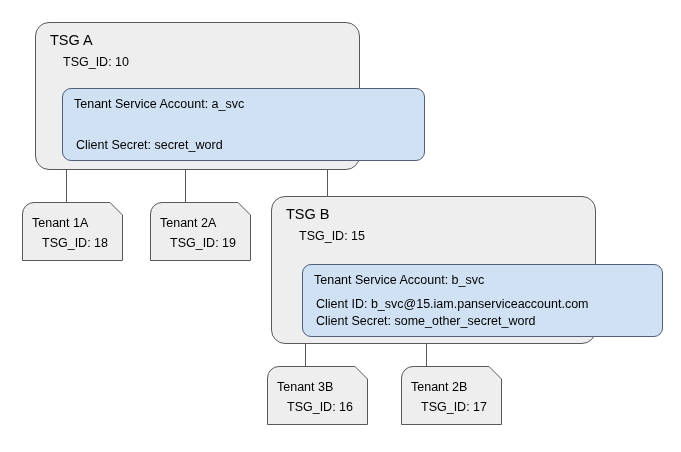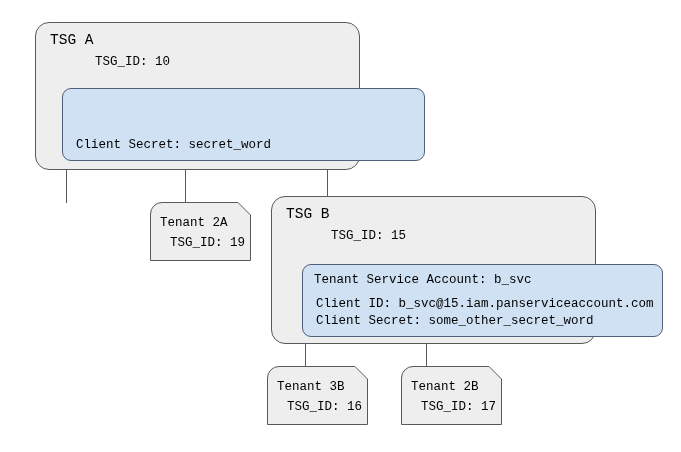--- a/index.html
+++ b/index.html
@@ -6,21 +6,21 @@
     margin: 0;
     padding: 0;
     background: #ffffff;
   }
   #canvas {
     position: relative;
     width: 681px;
     height: 452px;
     background: #ffffff;
     overflow: hidden;
-    font-family: Liberation Mono, monospace;
+    font-family: Liberation Sans, sans-serif;
     -webkit-font-smoothing: antialiased;
   }
 
   
   .connector {
     position: absolute;
     width: 1px;
     background: #595959;
     z-index: 1;
   }
@@ -42,21 +42,20 @@
     color: #000000;
     white-space: nowrap;
   }
   .tsg-sub {
     position: absolute;
     left: 27px;
     top: 32px;
     font-size: 12.5px;
     color: #000000;
     white-space: nowrap;
-    margin-left: 32px;
   }
 
   
   .svc-box {
     position: absolute;
     box-sizing: border-box;
     background: #cfe1f3;
     border: 1px solid #51607a;
     border-radius: 9px;
     z-index: 3;
@@ -127,23 +126,31 @@
 
   <div class="connector" style="left:305px; top:344px; height:22px;"></div>
   <div class="connector" style="left:426px; top:344px; height:22px;"></div>
 
   <div class="tsg-box" style="left:35px; top:22px; width:325px; height:148px;">
     <div class="tsg-title">TSG A</div>
     <div class="tsg-sub">TSG_ID: 10</div>
   </div>
 
   <div class="svc-box" style="left:62px; top:88px; width:363px; height:73px;">
+    <div class="svc-head">Tenant Service Account: a_svc</div>
     <div class="svc-line l2">Client Secret: secret_word</div>
   </div>
 
+  <div class="tenant-box" style="left:22px; top:202px; width:101px; height:59px; background:transparent;">
+    <svg width="101" height="59" viewBox="0 0 101 59">
+      <path class="tenant-shape" d="M0.5,12 A11.5,11.5 0 0 1 12,0.5 L88,0.5 L100.5,13 L100.5,58.5 L0.5,58.5 Z"></path>
+    </svg>
+    <div class="tenant-name">Tenant 1A</div>
+    <div class="tenant-sub">TSG_ID: 18</div>
+  </div>
 
   <div class="tenant-box" style="left:150px; top:202px; width:101px; height:59px; background:transparent;">
     <svg width="101" height="59" viewBox="0 0 101 59">
       <path class="tenant-shape" d="M0.5,12 A11.5,11.5 0 0 1 12,0.5 L88,0.5 L100.5,13 L100.5,58.5 L0.5,58.5 Z"></path>
     </svg>
     <div class="tenant-name">Tenant 2A</div>
     <div class="tenant-sub">TSG_ID: 19</div>
   </div>
 
   <div class="tsg-box" style="left:271px; top:196px; width:325px; height:148px;">

